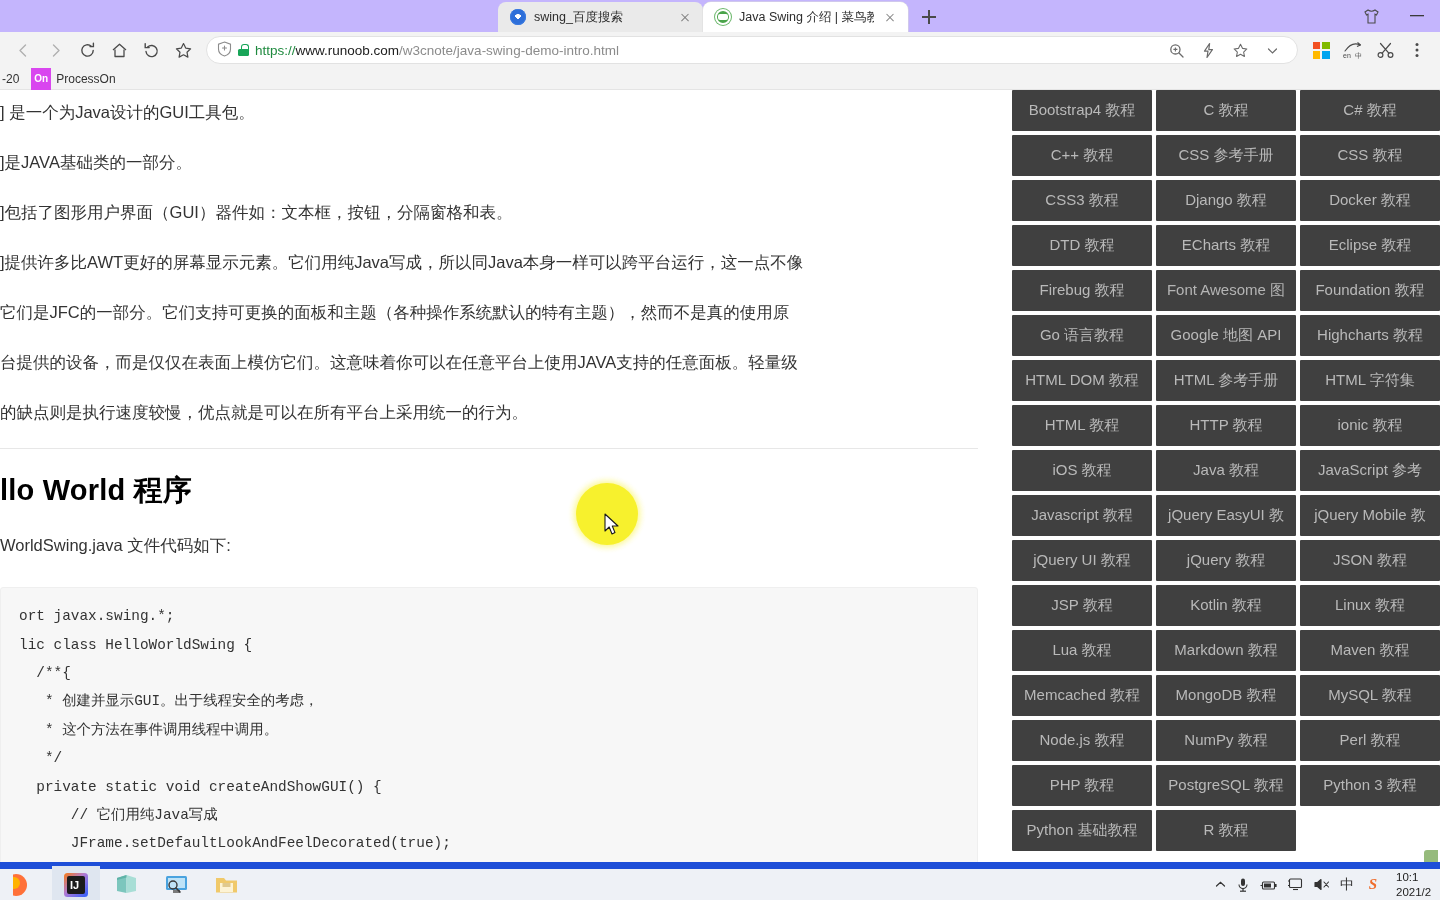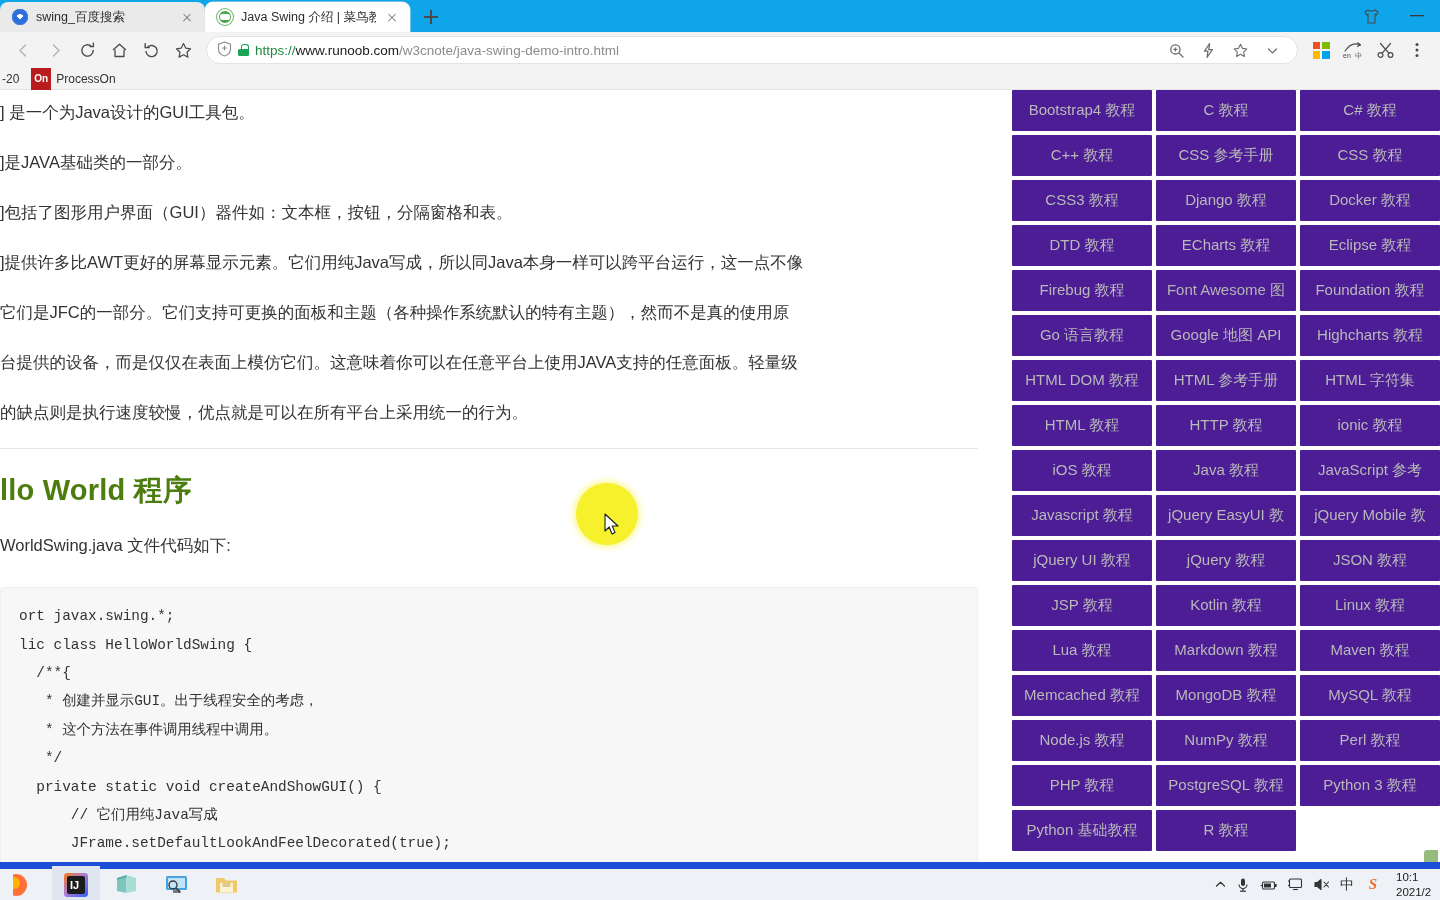--- a/index.html
+++ b/index.html
@@ -11,22 +11,22 @@
   }
   #root { position: relative; width: 1440px; height: 900px; }
 
   
   .chrome {
     position: absolute; left: 0; top: 0; width: 1440px; height: 90px;
     background: #f3f3f3;
   }
   .tabstrip {
     position: relative; height: 32px; width: 100%;
-    background: #0ea5e9;
-    display: flex; align-items: flex-end;
+    background: #c4b5fd;
+    display: flex; align-items: flex-end; justify-content: center;
   }
   .tab {
     position: relative;
     height: 30px; display: flex; align-items: center; gap: 8px;
     padding: 0 10px 0 12px;
     border-radius: 8px 8px 0 0;
     font-size: 12.5px; color: #2d2d2d;
     white-space: nowrap;
   }
   .tab.inactive { width: 205px; background: #eaeaea; }
@@ -119,21 +119,21 @@
   .msgrid i { display: block; }
 
   
   .bmbar {
     height: 22px; background: #f3f3f3; display: flex; align-items: center;
     padding: 0 2px; gap: 12px; font-size: 12px; color: #333;
     border-bottom: 1px solid #e4e4e4;
   }
   .bm { display: flex; align-items: center; gap: 5px; white-space: nowrap; }
   .bm-proc {
-    background: #b91c1c; color: #fff; font-size: 10px; font-weight: bold;
+    background: #d946ef; color: #fff; font-size: 10px; font-weight: bold;
     padding: 11px 3px; border-radius: 2px; line-height: 1.1;
   }
 
   
   .viewport {
     position: absolute; left: 0; top: 90px; width: 1440px; height: 772px;
     background: #ffffff; overflow: hidden;
   }
   .doc {
     position: absolute; left: -210px; top: 0; width: 1650px;
@@ -142,21 +142,21 @@
     position: absolute; left: 210px; top: 0; width: 978px; padding: 0 0 0 0;
     background: #fff;
   }
   .para {
     font-size: 16.5px; color: #333; line-height: 1.7;
     margin: 0 0 22px 0; white-space: nowrap;
   }
   .para.first { margin-top: 8px; }
   .rule { height: 1px; background: #e7e7e7; margin: 14px 0 22px 0; width: 978px; }
   h2.sec {
-    font-size: 29px; font-weight: bold; color: #4d7c0f; margin: 0 0 24px 0;
+    font-size: 29px; font-weight: bold; color: #000000; margin: 0 0 24px 0;
     letter-spacing: .2px;
   }
   .lead { font-size: 16.5px; color: #333; margin: 0 0 30px 0; }
 
   .codebox {
     background: #f7f7f7; border: 1px solid #efefef; border-radius: 3px;
     padding: 14px 18px 20px 18px; width: 978px;
   }
   .code {
     font-family: "Liberation Mono", "DejaVu Sans Mono", monospace;
@@ -166,21 +166,21 @@
 
   
   .sidebar {
     position: absolute; left: 1222px; top: 0; width: 428px;
   }
   .tilegrid {
     display: grid; grid-template-columns: repeat(3, 1fr);
     gap: 0px 4px;
   }
   .tile {
-    height: 41px; background: #4c1d95;
+    height: 41px; background: #404040;
     display: flex; align-items: center; justify-content: center;
     font-size: 15px; color: #b9b9b9;
     margin-bottom: 4px;
     overflow: hidden; white-space: nowrap;
     border-radius: 1px;
   }
   .tile.wide { color: #b4b4b4; }
 
   .sidebar-edge-tab {
     position: absolute; left: 1424px; top: 760px; width: 14px; height: 80px;

